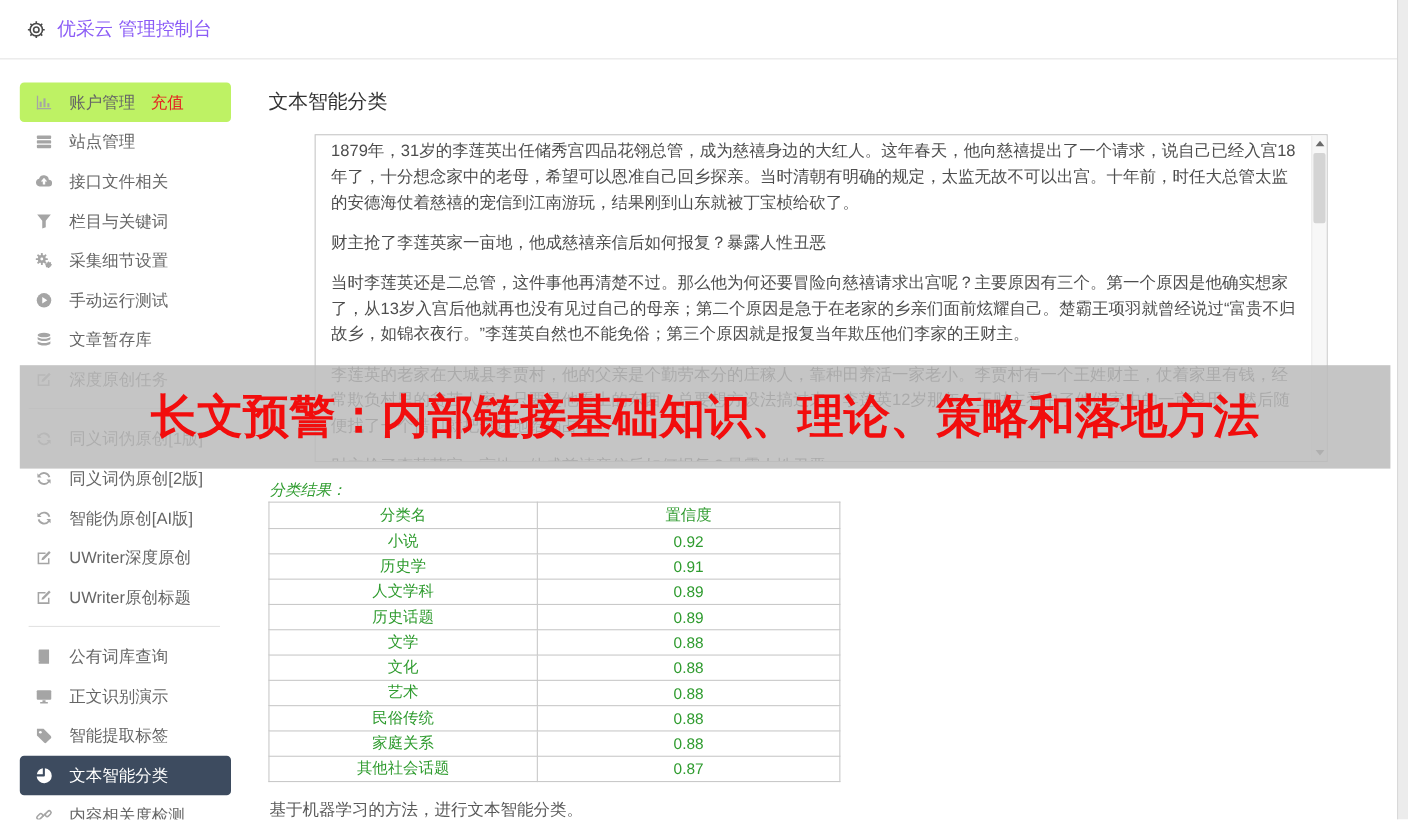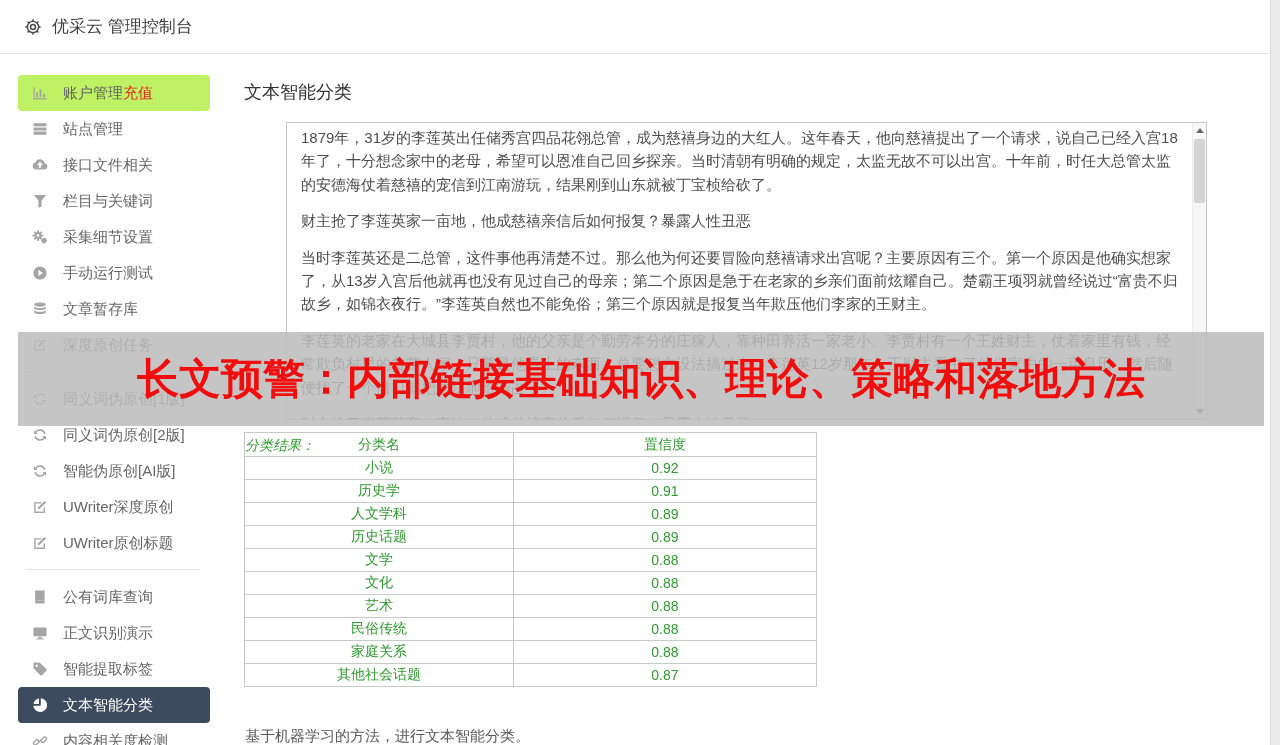--- a/index.html
+++ b/index.html
@@ -4,35 +4,35 @@
 <style>
   * { margin:0; padding:0; box-sizing:border-box; }
   html,body { width:1280px; height:745px; overflow:hidden; background:#fff;
     font-family:"Liberation Sans","DejaVu Sans",sans-serif; }
   .page { position:relative; width:1280px; height:745px; background:#fff; }
 
   
   .app-header { position:absolute; left:0; top:0; width:1270px; height:54px;
     border-bottom:1px solid #e4e4e4; display:flex; align-items:center; background:#fff; }
   .app-header .gear { margin-left:24px; width:18px; height:18px; color:#4a4a4a; }
-  .app-header .title { margin-left:10px; font-size:17px; color:#404040; }
+  .app-header .title { margin-left:10px; font-size:17px; color:#8b5cf6; }
 
   
   .right-strip { position:absolute; right:0; top:0; width:10px; height:745px;
     background:#ececec; border-left:1px solid #d9d9d9; }
 
   
   .sidebar { position:absolute; left:18px; top:75px; width:192px; }
   .sb-item { height:36px; display:flex; align-items:center; padding-left:14px;
     border-radius:4px; cursor:pointer; color:#666; font-size:15px; }
   .sb-item .ico { width:16px; height:16px; flex:0 0 16px; color:#a5a5a5; margin-right:15px; }
   .sb-item.highlight { background:#bef264; }
   .sb-item.selected { background:var(--selected-bg,#3d4b5f); color:#fff; }
   .sb-item.selected .ico { color:#fff; }
-  .sb-badge { color:var(--badge-red,#e42222); margin-left:0; font-size:15px; }
+  .sb-badge { color:var(--badge-red,#e42222); margin-left:14px; font-size:15px; }
   .sb-divider { height:18px; position:relative; }
   .sb-divider::after { content:""; position:absolute; left:8px; right:10px; top:8px;
     border-top:1px solid #e3e3e3; }
 
   
   .main-title { position:absolute; left:244px; top:80px; font-size:18px; color:#333;
     font-weight:400; }
   .textbox { position:absolute; left:244px; top:122px; width:921px; height:298px;
     border:1px solid #c6c6c6; background:#fff; padding:3px 26px 0 14px; overflow:hidden;
     font-size:15px; line-height:23.4px; color:#4d4d4d;margin-left:42px; }
@@ -44,21 +44,21 @@
   .tb-arrow.up { top:1px; } .tb-arrow.down { bottom:1px; }
   .tri-up { width:0; height:0; border-left:4px solid transparent; border-right:4px solid transparent;
     border-bottom:5px solid #6b6b6b; }
   .tri-down { width:0; height:0; border-left:4px solid transparent; border-right:4px solid transparent;
     border-top:5px solid #6b6b6b; }
   .tb-thumb { position:absolute; left:1px; top:16px; width:11px; height:64px;
     background:#d4d4d4; border-radius:2px; }
 
   .results-label { position:absolute; left:245px; top:437px; font-size:14px;
     color:var(--green,#2e9b2e);font-style:italic; }
-  .results-table { position:absolute; left:244px; top:432px; width:573px;
+  .results-table { position:absolute; left:244px; top:456px; width:520px;
     border-collapse:collapse; table-layout:fixed; }
   .results-table th, .results-table td { border:1px solid #c9c9c9; height:23px;
     text-align:center; font-size:14px; font-weight:400; color:var(--green,#2e9b2e);
     padding:0; }
   .results-table th { height:24px; }
   .results-table col.c1 { width:47%; } .results-table col.c2 { width:53%; }
 
   .footer-note { position:absolute; left:245px; top:727px; font-size:15px; color:#595959; }
 
   

